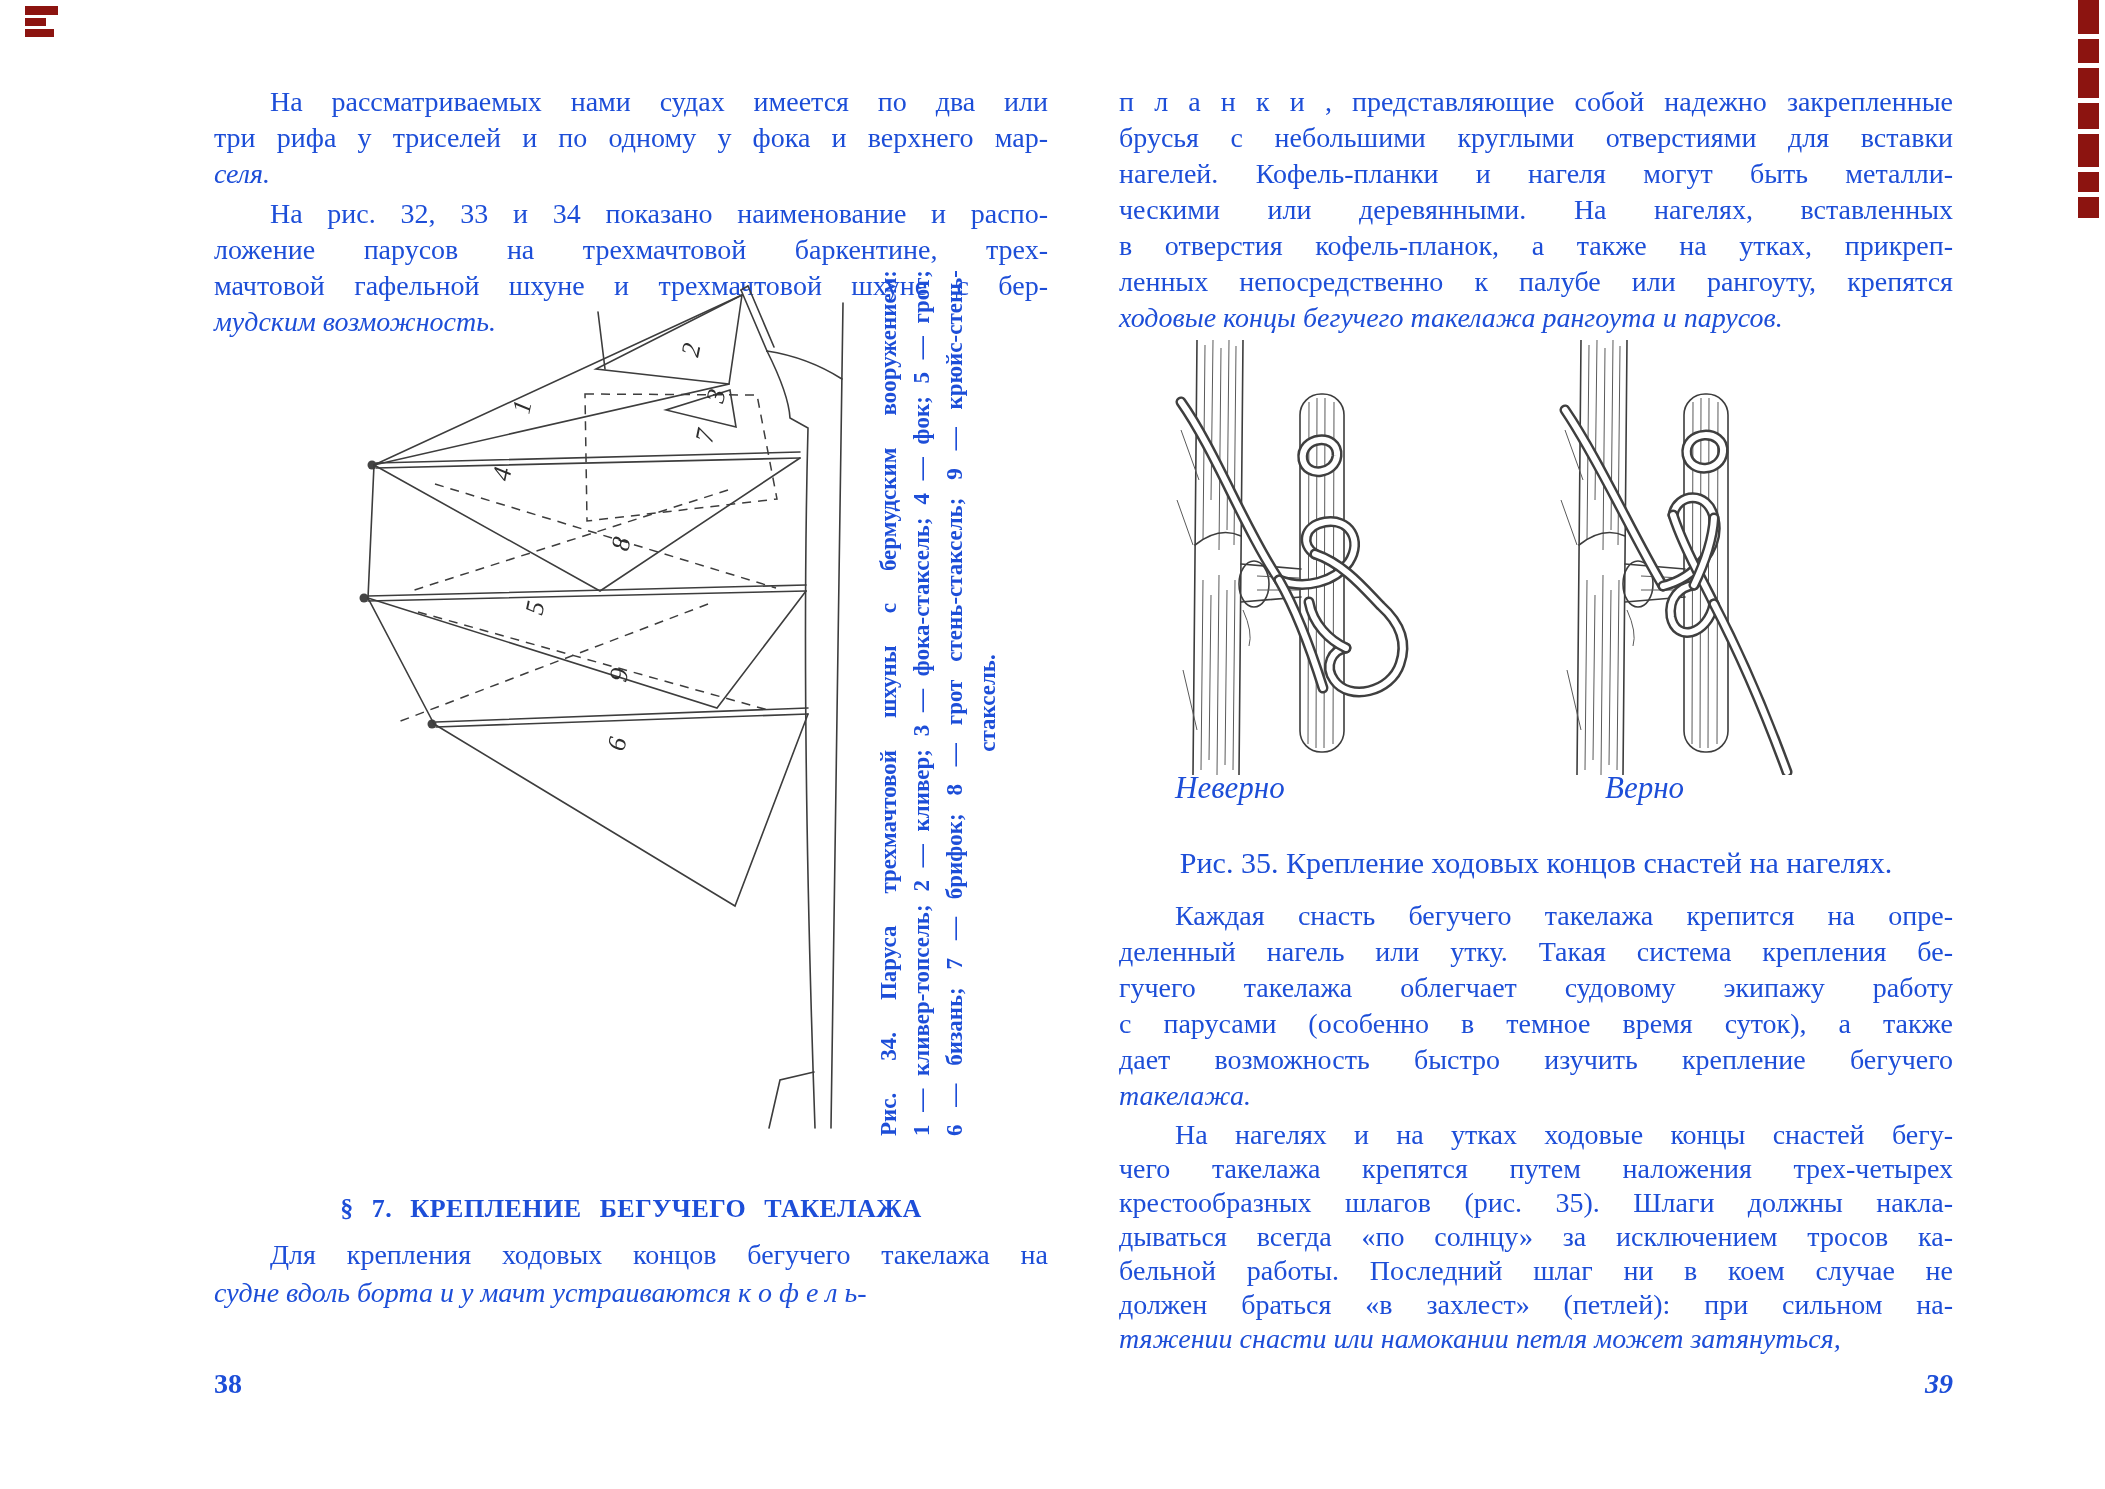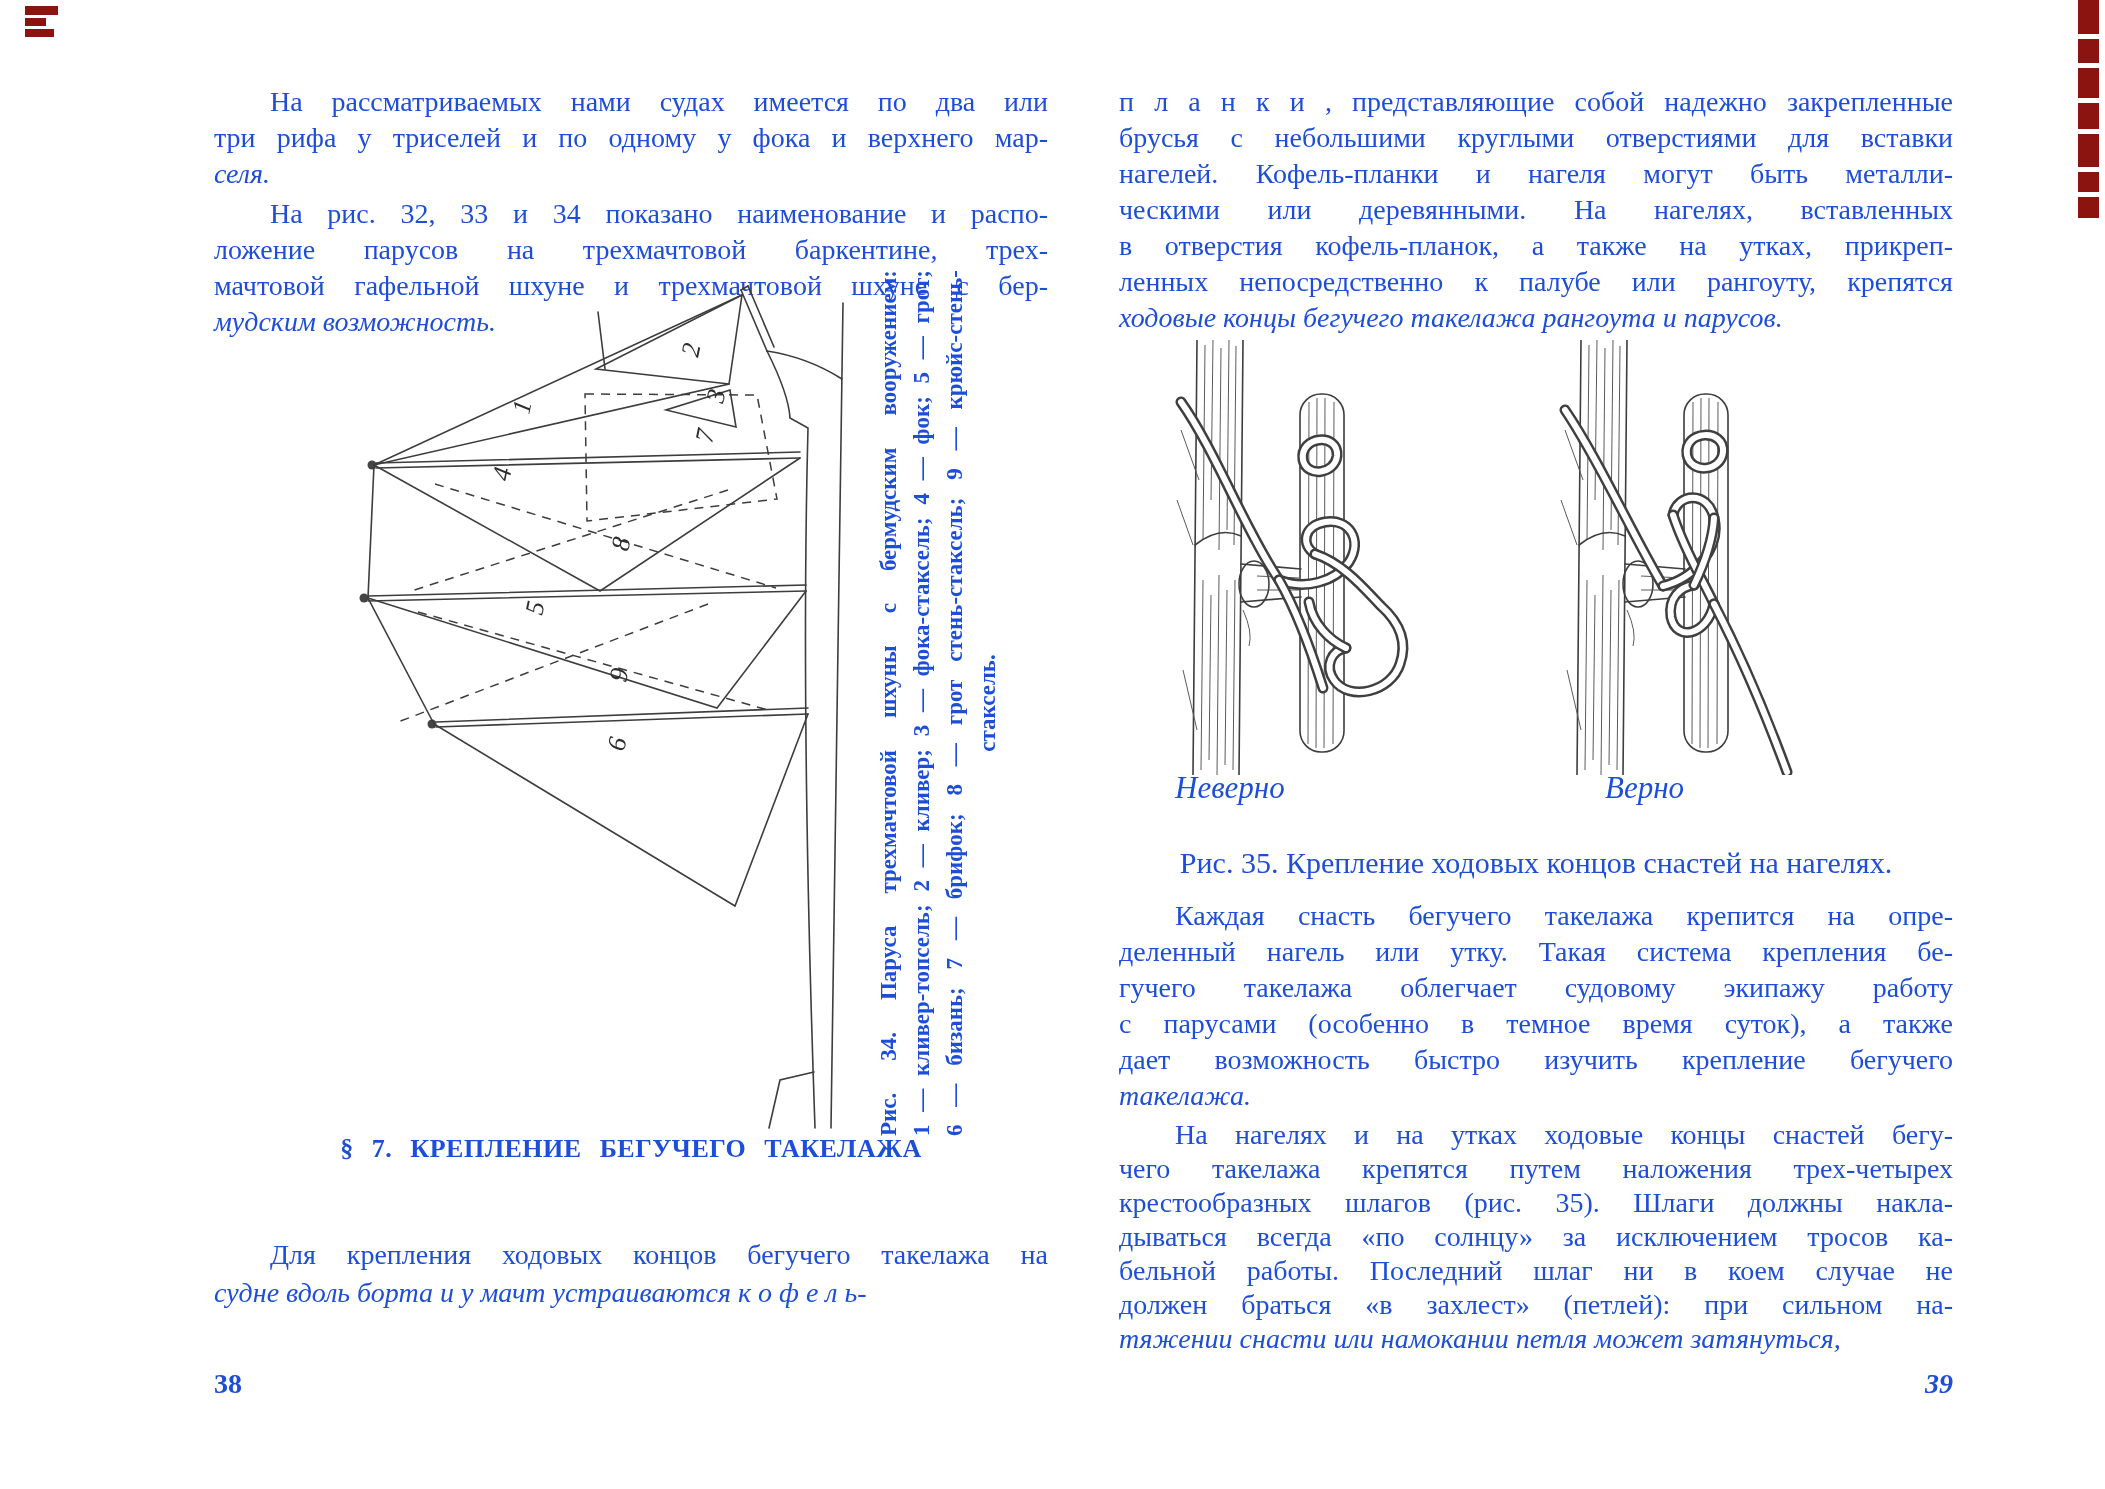--- a/index.html
+++ b/index.html
@@ -5,21 +5,21 @@
   html,body{margin:0;padding:0;background:#777;}
   #scan{position:relative;width:2105px;height:1489px;background:#ffffff;overflow:hidden;
         font-family:"Liberation Serif","DejaVu Serif",serif;color:#1d4ed8;}
   .col{position:absolute;width:834px;}
   .tl{font-size:28px;line-height:36px;height:36px;text-align:justify;text-align-last:justify;white-space:nowrap;}
   .tl.end{text-align-last:left;font-style:italic;}
   .tl.ind{text-indent:56px;}
   .para{position:absolute;left:0;right:0;}
   
   #lp-para1{top:84px;} #lp-para2{top:196px;}
-  #lp-heading{position:absolute;top:1112px;left:0;right:0;text-align:center;
+  #lp-heading{position:absolute;top:1172px;left:0;right:0;text-align:center;
               font-weight:bold;font-size:26px;word-spacing:11px;letter-spacing:.5px;}
   #lp-para3{top:1236px;} #lp-para3 .tl{line-height:38px;height:38px;}
   .pagenum{position:absolute;top:1368px;font-weight:bold;font-size:28px;}
   #pn38{left:0;} #pn39{right:0;text-align:right;font-style:italic;}
   
   #fig34{position:absolute;left:268px;top:252px;width:610px;height:890px;}
   #fig34-caption{position:absolute;left:872px;top:1136px;width:866px;
                  transform:rotate(-90deg);transform-origin:0 0;font-size:23px;line-height:33px;font-weight:bold;}
   #fig34-caption .cl{text-align:justify;text-align-last:justify;height:33px;white-space:nowrap;}
   #fig34-caption .cl.cap-end{text-align:center;text-align-last:center;}

